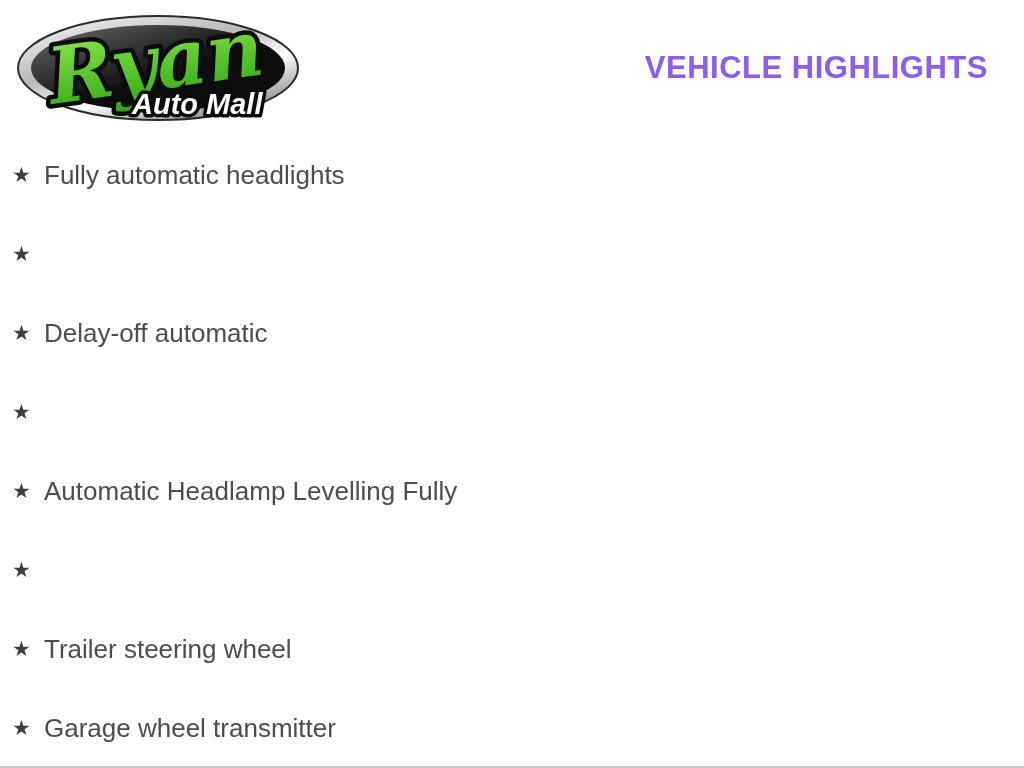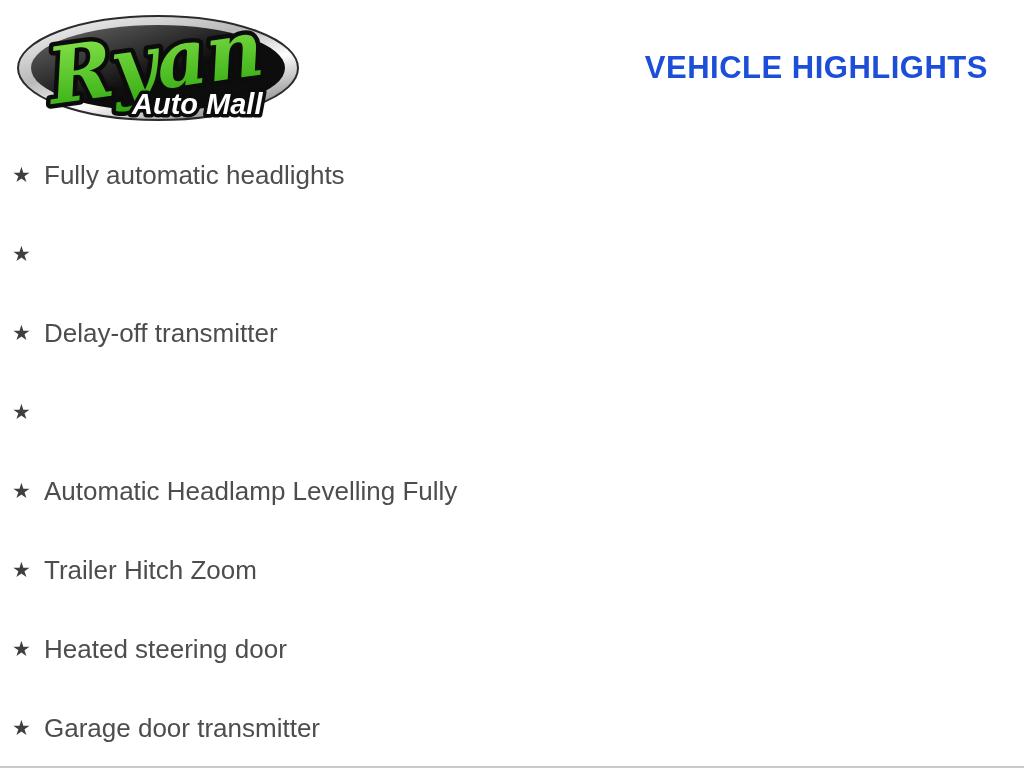--- a/index.html
+++ b/index.html
@@ -14,21 +14,21 @@
     display: flex;
     justify-content: space-between;
     align-items: center;
     padding: 8px 36px 0 10px;
     height: 128px;
   }
   .logo-wrap { flex: 0 0 auto; }
   .page-title {
     font-size: 31px;
     font-weight: bold;
-    color: #1d4ed8;
+    color: #8b5cf6;
     letter-spacing: 0.5px;
     white-space: nowrap;
   }
   ul.highlights {
     list-style: none;
     margin: 32px 0 0 12px;
   }
   ul.highlights li {
     display: flex;
     align-items: center;
@@ -85,34 +85,33 @@
 <ul class="highlights">
   <li>
     <span class="star">★</span>
     <span class="label">Fully automatic headlights</span>
   </li>
   <li>
     <span class="star">★</span>
   </li>
   <li>
     <span class="star">★</span>
-    <span class="label">Delay-off transmitter</span>
+    <span class="label">Delay-off automatic</span>
   </li>
   <li>
     <span class="star">★</span>
   </li>
   <li>
     <span class="star">★</span>
     <span class="label">Automatic Headlamp Levelling Fully</span>
   </li>
   <li>
     <span class="star">★</span>
-    <span class="label">Trailer Hitch Zoom</span>
   </li>
   <li>
     <span class="star">★</span>
-    <span class="label">Heated steering door</span>
+    <span class="label">Trailer steering wheel</span>
   </li>
   <li>
     <span class="star">★</span>
-    <span class="label">Garage door transmitter</span>
+    <span class="label">Garage wheel transmitter</span>
   </li>
 </ul>
 
 </body></html>

